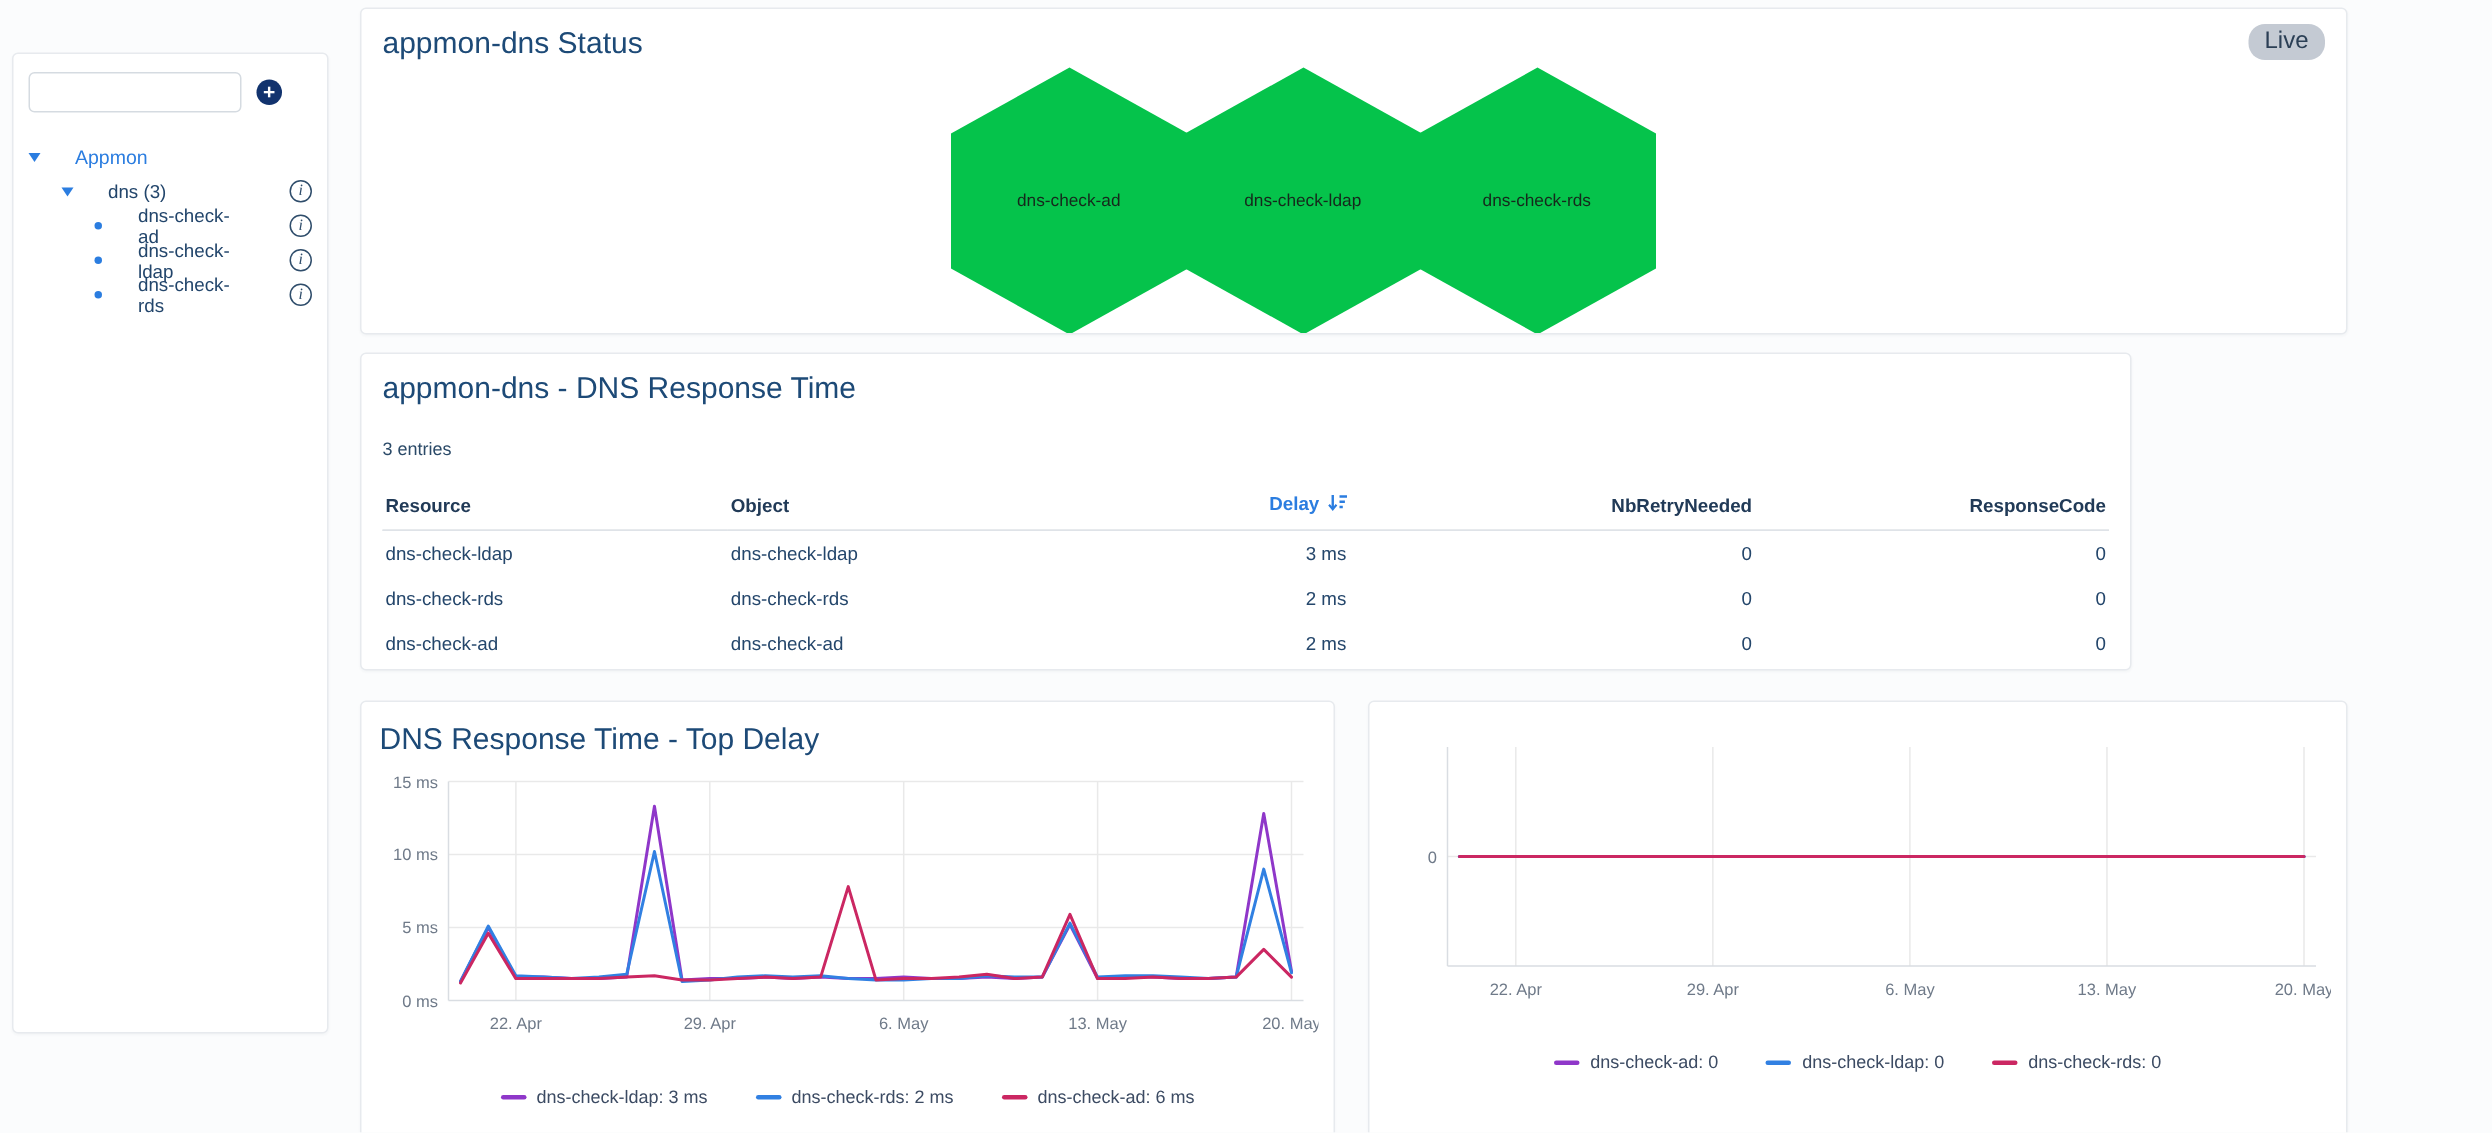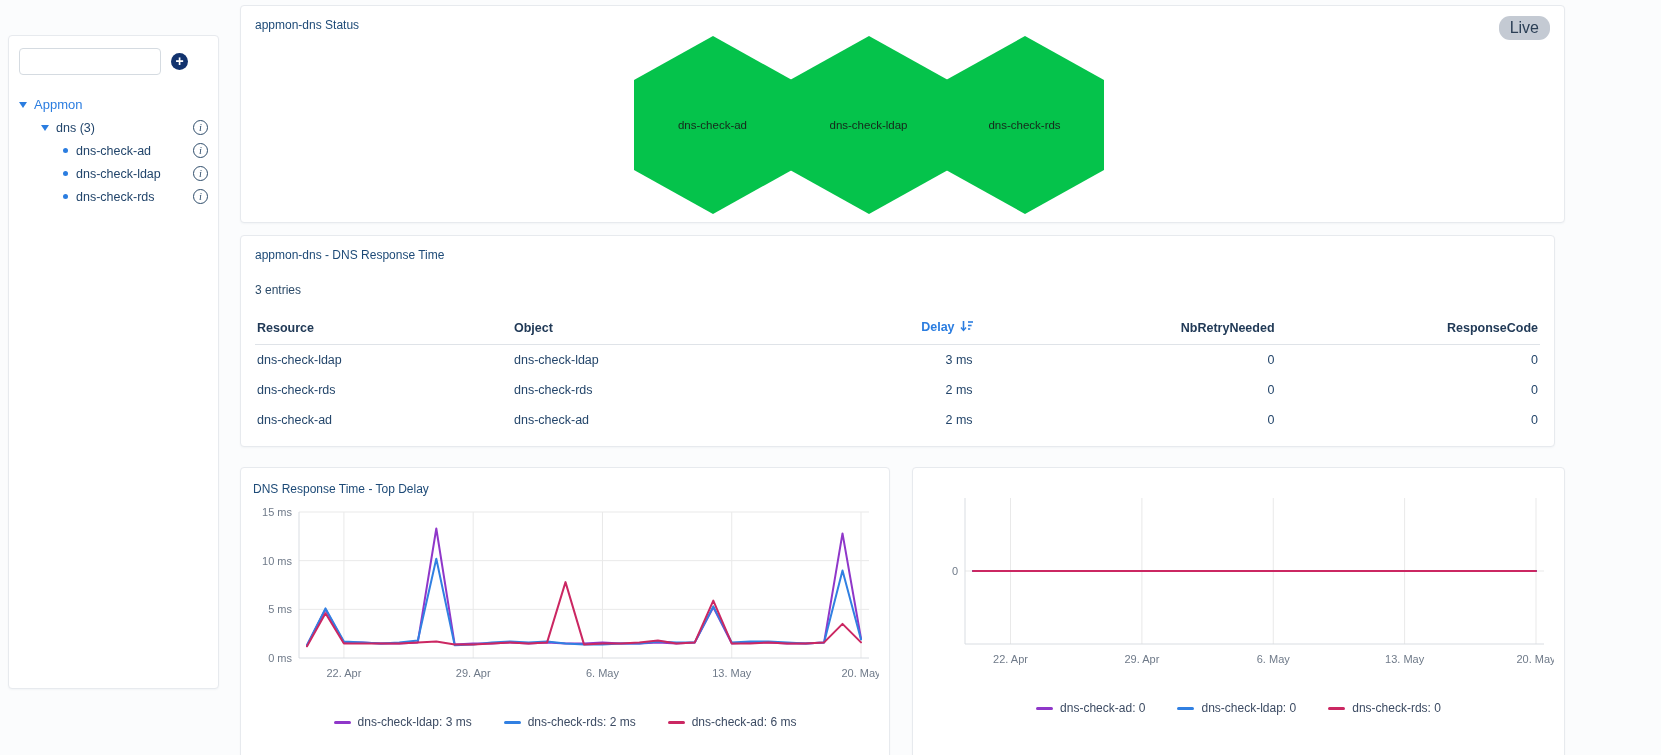--- a/index.html
+++ b/index.html
@@ -7,40 +7,40 @@
   body { font-family: "Liberation Sans", "DejaVu Sans", sans-serif; }
   #screen { position: relative; width: 1661px; height: 755px; overflow: hidden; background:#fbfcfd; }
   .card { position: absolute; background:#fff; border:1px solid #e7eaee; border-radius:4px; box-shadow:0 1px 2px rgba(23,43,77,.04); }
 
   
   #sidebar { left:8px; top:35px; width:211px; height:654px; padding:12px 10px; }
   .search-row { display:flex; align-items:center; gap:10px; margin-bottom:18px; }
   .search-input { width:142px; height:27px; border:1px solid #d5dbe1; border-radius:4px; padding:0 8px; font-size:12px; color:#22456b; outline:none; background:#fff; }
   .add-btn { width:17px; height:17px; border-radius:50%; background:#12336e; color:#fff; border:none; font-size:14px; line-height:15px; text-align:center; cursor:pointer; font-weight:bold; padding:0; }
   .tree { font-size:12.5px; color:#22456b; }
-  .tree-row { display:flex; align-items:center; height:23px; cursor:pointer; }
+  .tree-row { display:flex; align-items:center; height:23px; cursor:pointer;gap:16px; }
   .caret { width:0; height:0; border-left:4.5px solid transparent; border-right:4.5px solid transparent; border-top:6px solid #2b7de0; margin-right:7px; flex:none; }
   .root-label { color:#2b7de0; font-size:13px; }
   .lvl1 { padding-left:22px; }
   .lvl2 { padding-left:44px; }
   .bullet { width:5px; height:5px; border-radius:50%; background:#2b7de0; margin-right:8px; flex:none; }
   .grow { flex:1; }
   .info-icon { width:15px; height:15px; border:1px solid #2f4d6b; border-radius:50%; color:#2f4d6b; font-family:"Liberation Serif", serif; font-style:italic; font-size:10.5px; line-height:13px; text-align:center; flex:none; cursor:pointer; }
 
   
   #status-panel { left:240px; top:5px; width:1325px; height:218px; padding:12px 14px; overflow:hidden; }
-  .panel-title { font-size:12px; color:#1d4a77; }
+  .panel-title { font-size:20px; color:#1d4a77; }
   .live-badge { position:absolute; top:10px; right:14px; background:#c4cad3; color:#2b3f55; font-size:16px; padding:3px 11px; border-radius:11px; cursor:pointer; }
   .hex-row { position:relative; left:-34px; display:flex; justify-content:center; margin-top:3px; }
   .hex { position:relative; width:160px; height:180px; margin:0 -2px; cursor:pointer; }
   .hex svg { display:block; }
   .hex-label { position:absolute; inset:0; display:flex; align-items:center; justify-content:center; font-size:11.5px; color:#16281c; }
 
   
-  #table-panel { left:240px; top:235px; width:1315px; height:212px; padding:12px 14px; overflow:hidden; }
+  #table-panel { left:240px; top:235px; width:1181px; height:212px; padding:12px 14px; overflow:hidden; }
   .entries-label { font-size:12px; color:#2b4a68; margin-top:21px; }
   table { width:100%; border-collapse:collapse; margin-top:17px; table-layout:fixed; }
   col.c1{width:20%} col.c2{width:19%} col.c3{width:17%} col.c4{width:23.5%} col.c5{width:20.5%}
   th { font-size:12.5px; color:#213a57; text-align:left; font-weight:bold; padding:6px 2px 9px; border-bottom:1px solid #dfe3e8; }
   th.num, td.num { text-align:right; }
   th.sorted { color:#2b7de0; cursor:pointer; }
   .sort-icon { display:inline-block; vertical-align:-1px; margin-left:5px; }
   td { font-size:12.5px; color:#24466b; padding:8px 2px; }
   tbody tr { cursor:pointer; }
 

